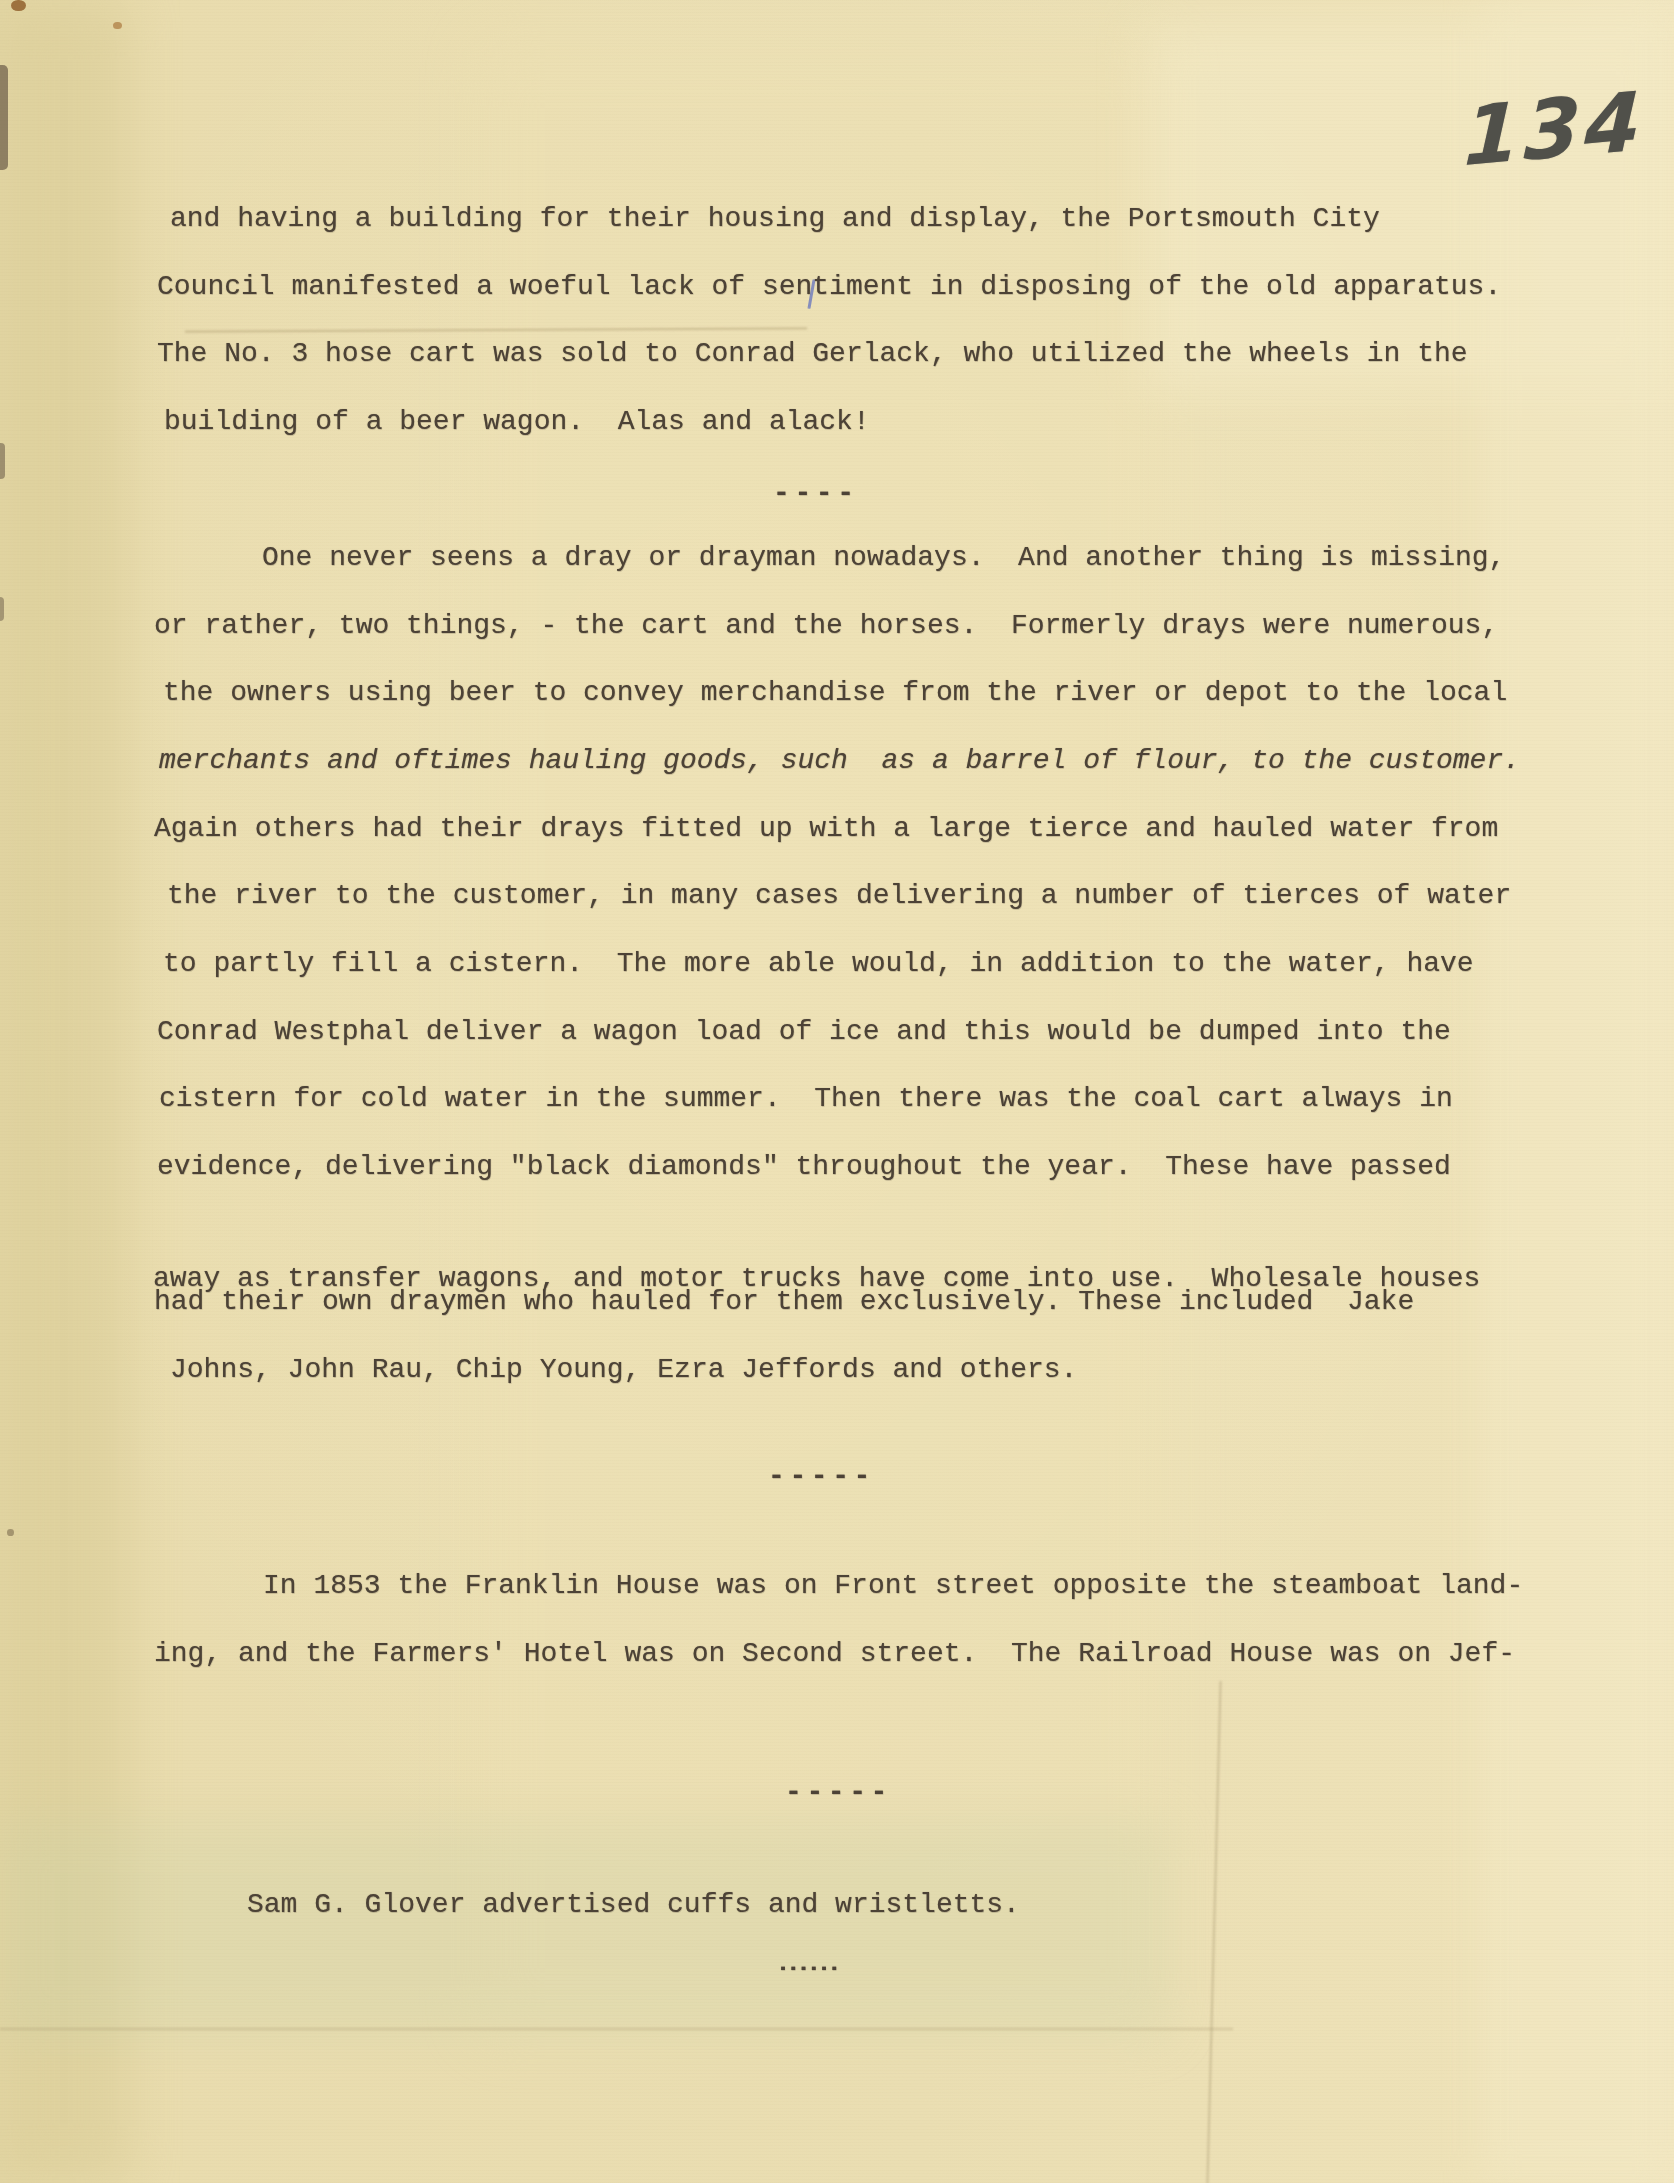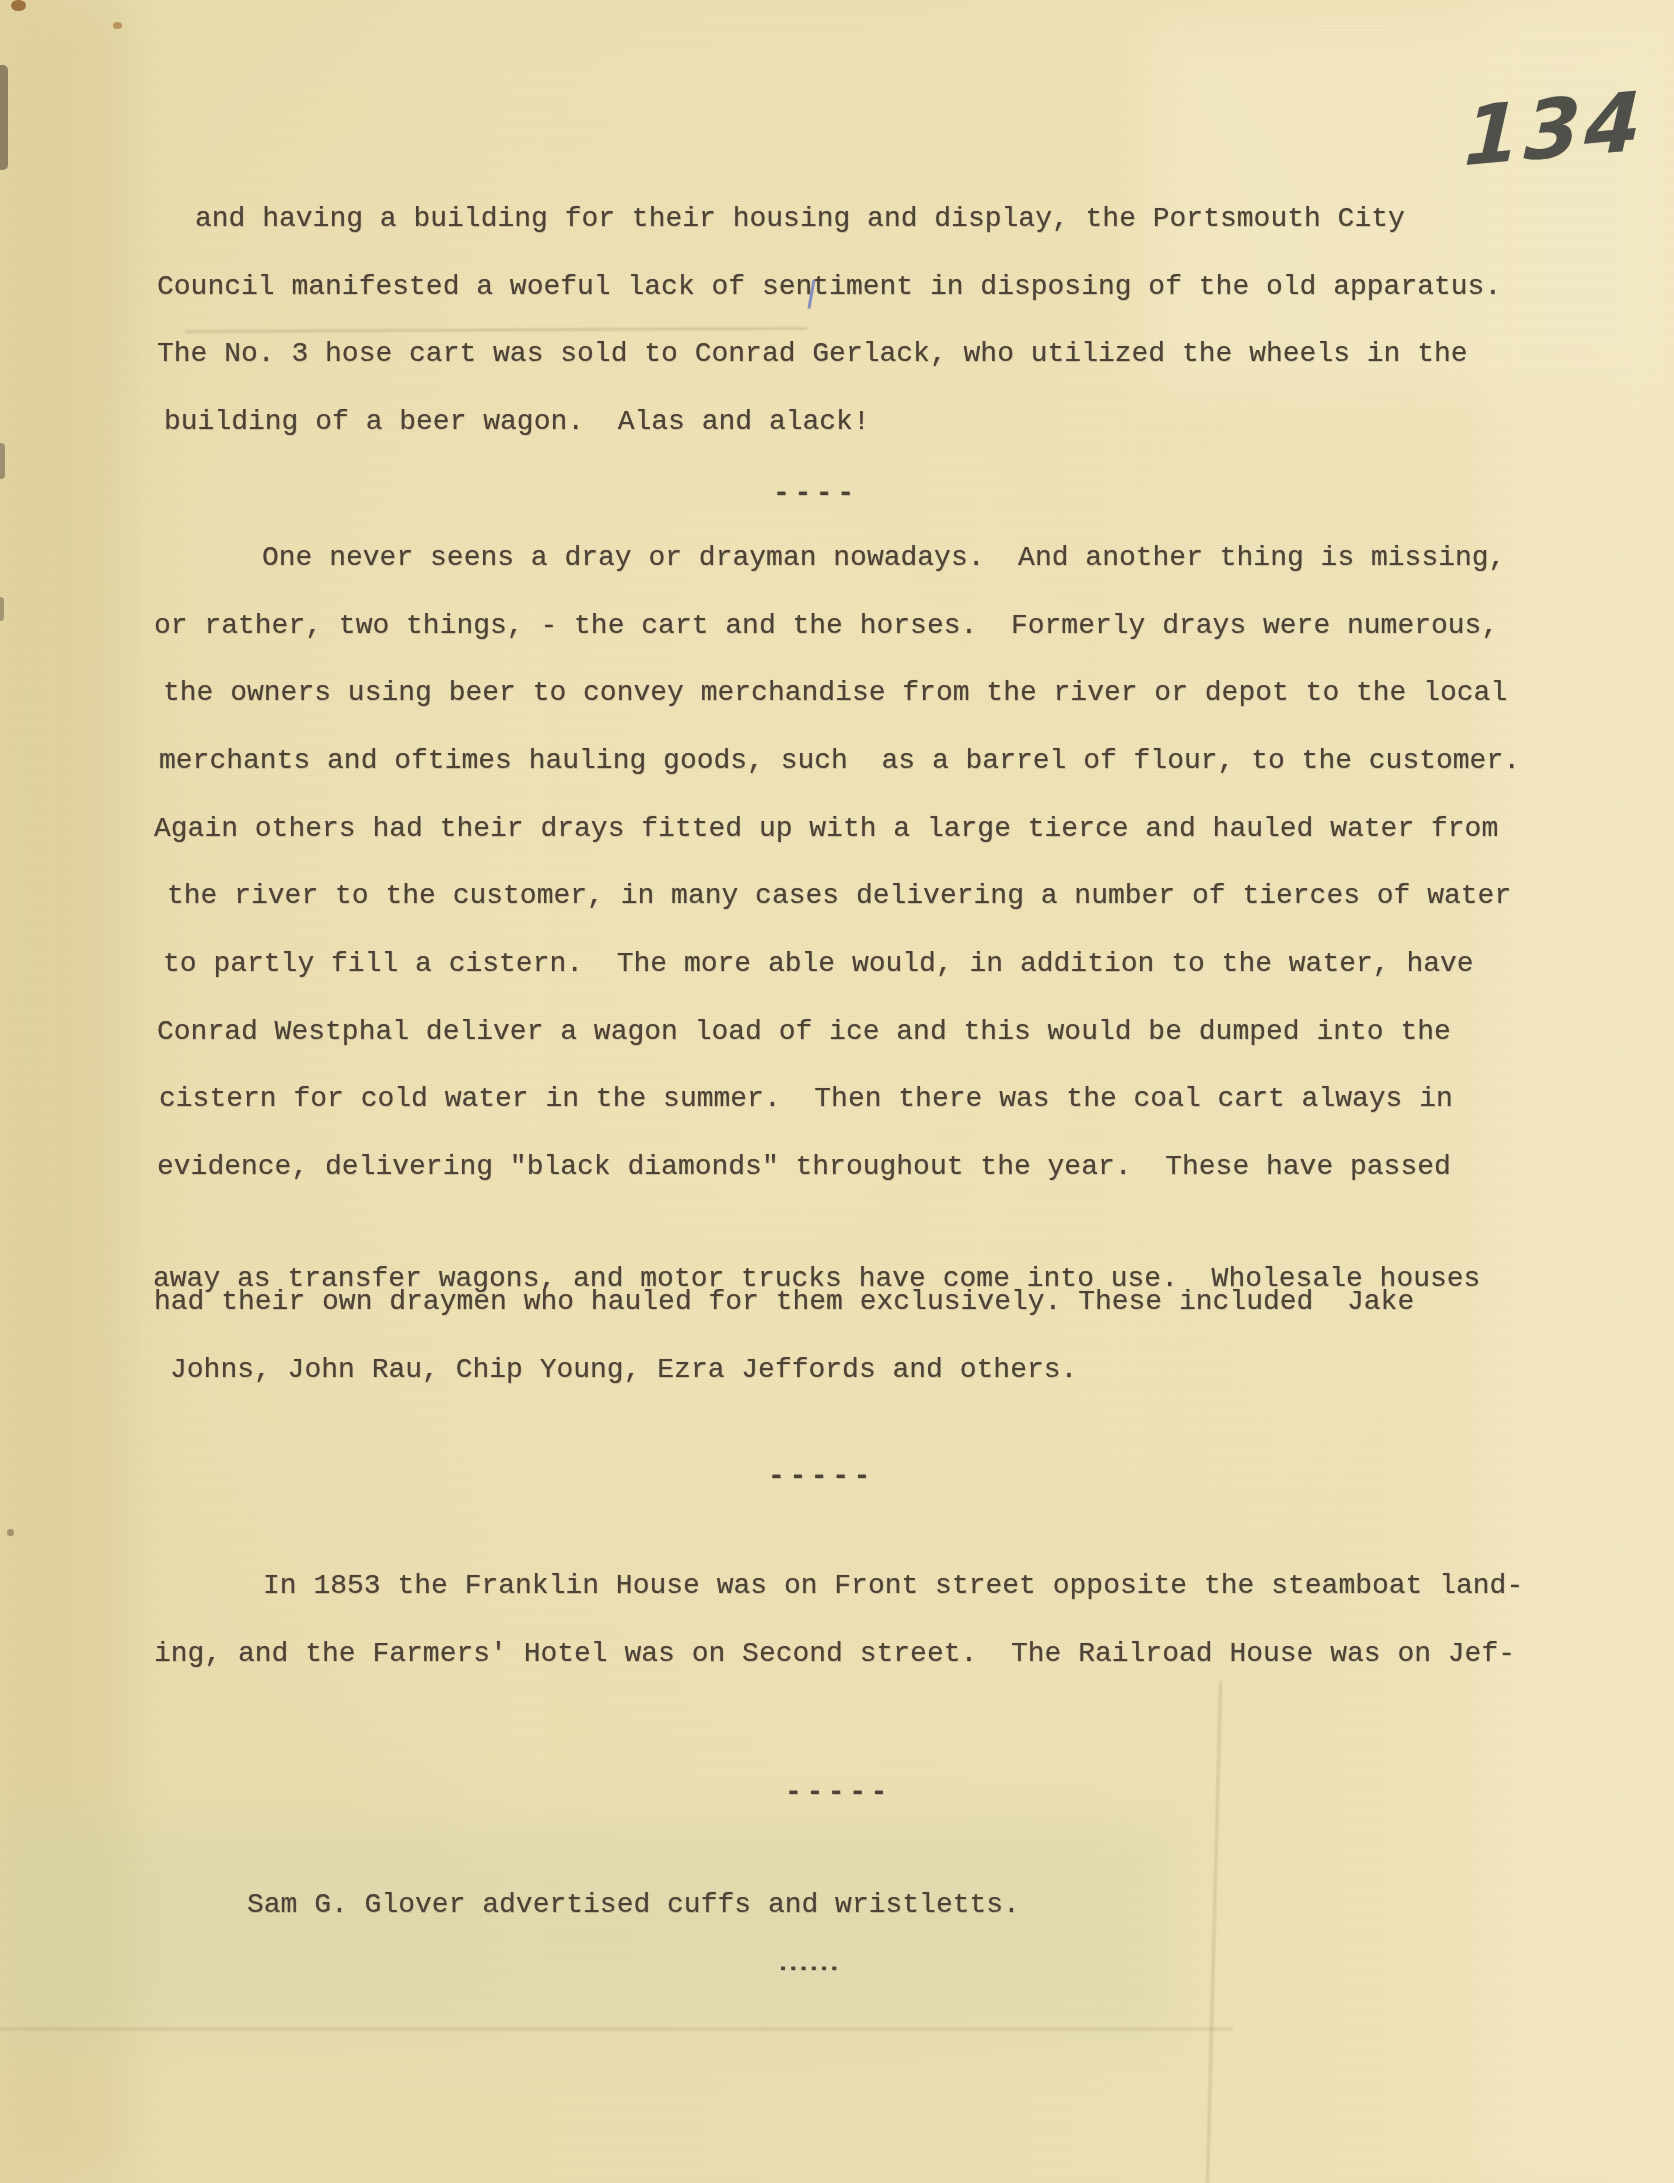--- a/index.html
+++ b/index.html
@@ -88,29 +88,29 @@
   <div class="speck stain-2"></div>
   <div class="speck stain-3"></div>
   <div class="speck crease-h1"></div>
   <div class="speck crease-h2"></div>
   <div class="speck crease-v1"></div>
   <div class="speck pen-mark"></div>
 
   <div class="handwritten">134</div>
 
   <div class="typed-layer">
-      <div class="tline" style="left: 170px; top: 203px; margin-left: 25px;">and having a building for their housing and display, the Portsmouth City</div>
+      <div class="tline" style="left: 170px; top: 203px;">and having a building for their housing and display, the Portsmouth City</div>
       <div class="tline" style="left: 157px; top: 271px;">Council manifested a woeful lack of sentiment in disposing of the old apparatus.</div>
       <div class="tline" style="left: 157px; top: 338px;">The No. 3 hose cart was sold to Conrad Gerlack, who utilized the wheels in the</div>
       <div class="tline" style="left: 164px; top: 406px;">building of a beer wagon.  Alas and alack!</div>
       <div class="tline divider" style="left: 773px; top: 478px;">----</div>
       <div class="tline" style="left: 154px; top: 610px;">or rather, two things, - the cart and the horses.  Formerly drays were numerous,</div>
       <div class="tline" style="left: 262px; top: 542px;">One never seens a dray or drayman nowadays.  And another thing is missing,</div>
       <div class="tline" style="left: 163px; top: 677px;">the owners using beer to convey merchandise from the river or depot to the local</div>
-      <div class="tline" style="left: 159px; top: 745px;">merchants and oftimes hauling goods, such  as a barrel of flour, to the customer.</div>
+      <div class="tline" style="left: 159px; top: 745px; font-style: italic;">merchants and oftimes hauling goods, such  as a barrel of flour, to the customer.</div>
       <div class="tline" style="left: 154px; top: 813px;">Again others had their drays fitted up with a large tierce and hauled water from</div>
       <div class="tline" style="left: 167px; top: 880px;">the river to the customer, in many cases delivering a number of tierces of water</div>
       <div class="tline" style="left: 163px; top: 948px;">to partly fill a cistern.  The more able would, in addition to the water, have</div>
       <div class="tline" style="left: 157px; top: 1016px;">Conrad Westphal deliver a wagon load of ice and this would be dumped into the</div>
       <div class="tline" style="left: 159px; top: 1083px;">cistern for cold water in the summer.  Then there was the coal cart always in</div>
       <div class="tline" style="left: 157px; top: 1151px;">evidence, delivering "black diamonds" throughout the year.  These have passed</div>
       <div class="tline" style="left: 153px; top: 1219px; margin-top: 44px;">away as transfer wagons, and motor trucks have come into use.  Wholesale houses</div>
       <div class="tline" style="left: 154px; top: 1286px; text-align: right;">had their own draymen who hauled for them exclusively. These included  Jake</div>
       <div class="tline" style="left: 170px; top: 1354px;">Johns, John Rau, Chip Young, Ezra Jeffords and others.</div>
       <div class="tline divider" style="left: 768px; top: 1461px;">-----</div>

